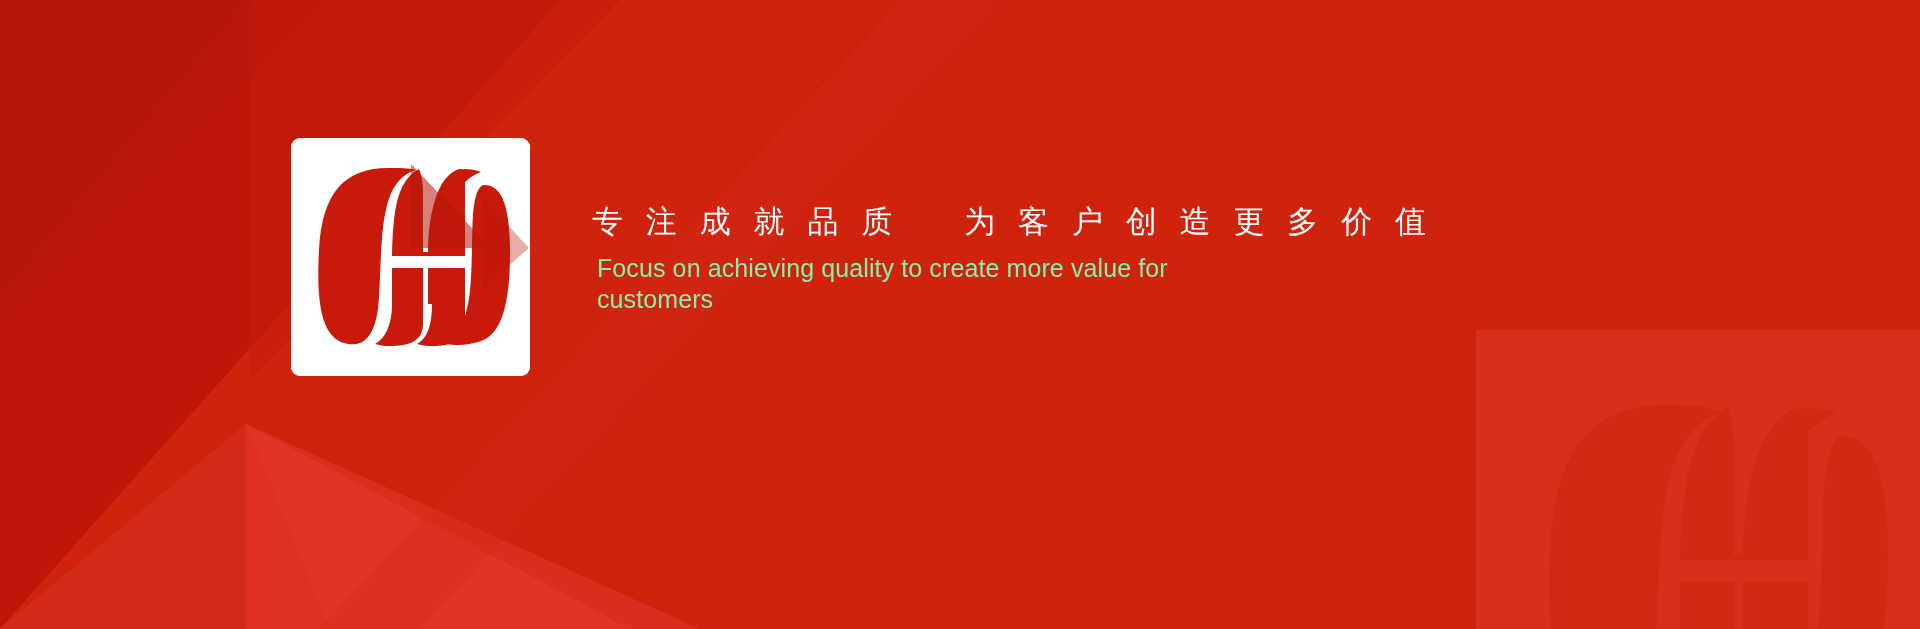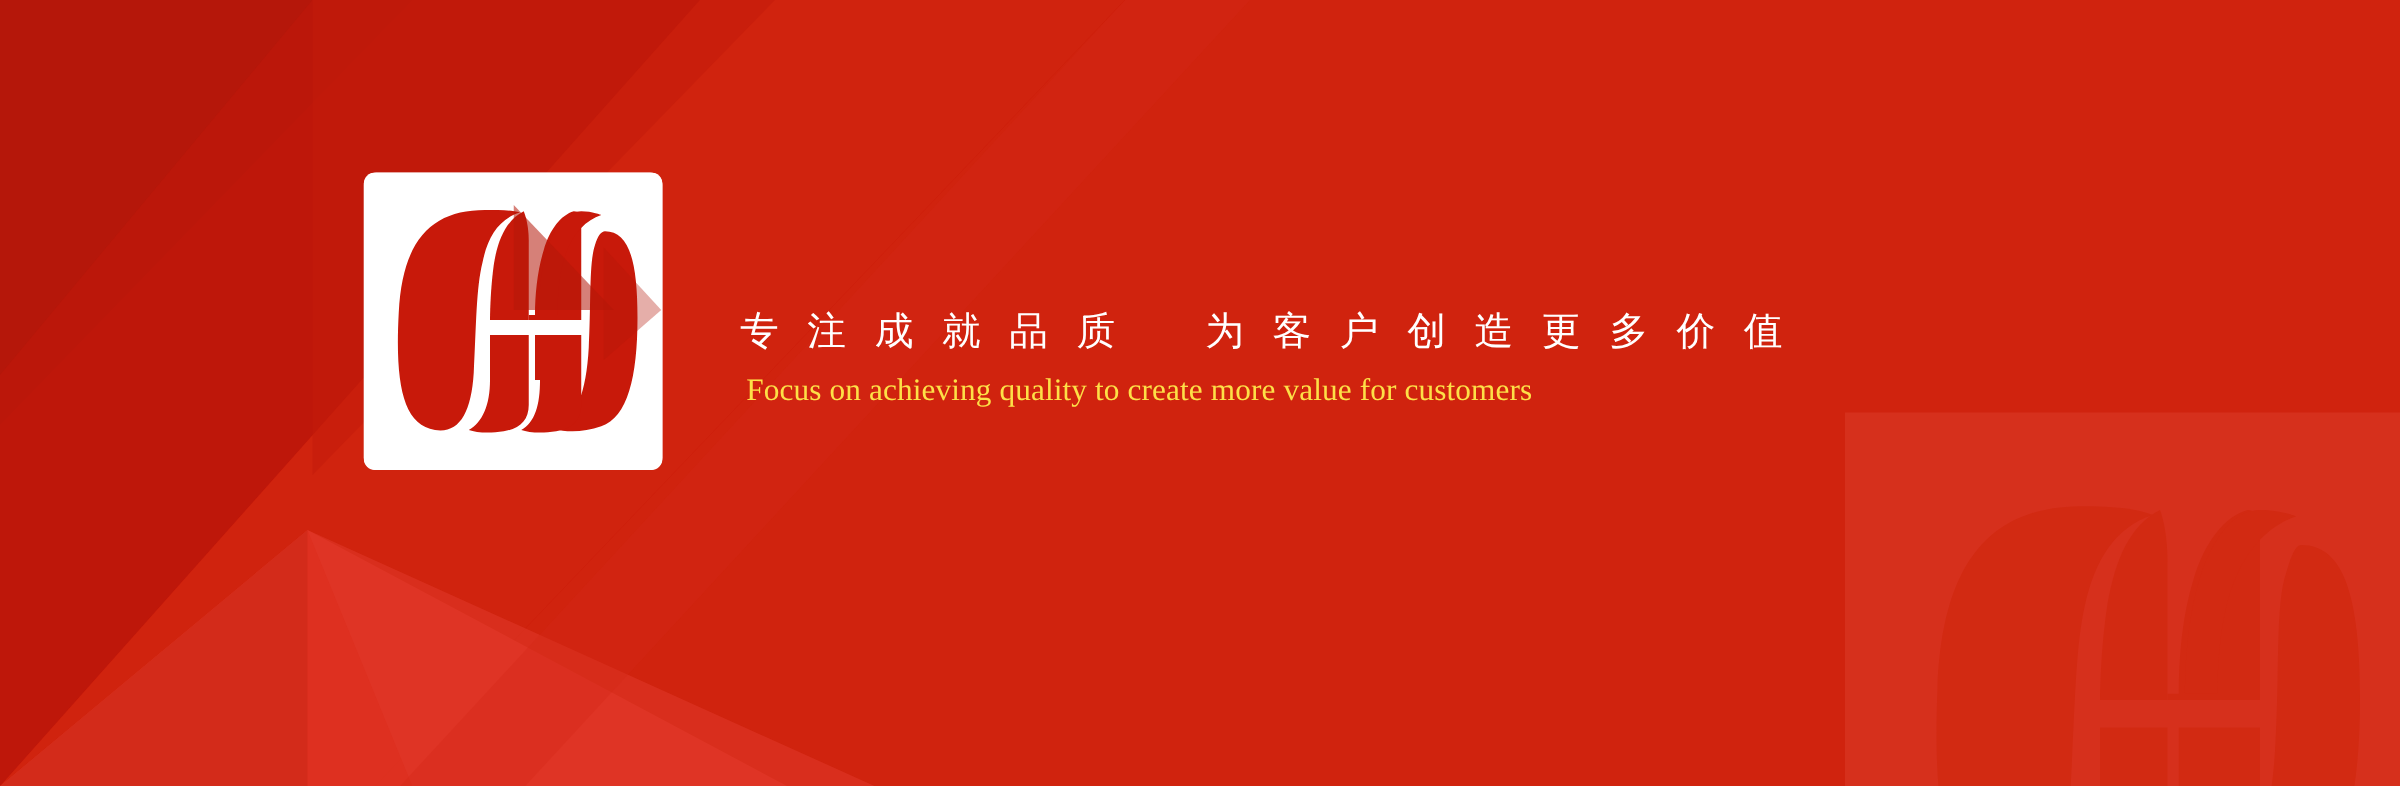--- a/index.html
+++ b/index.html
@@ -51,41 +51,40 @@
     pointer-events: none;
   }
   .watermark svg { display:block; position:absolute; left: 30px; top: 20px; width: 470px; height: 420px; }
 
   
   .text-block {
     position: absolute;
     left: 592px;
     top: 198px;
     width: 700px;
-    margin-top: 44px;
   }
   .headline {
     color: #ffffff;
     font-size: 31px;
     line-height: 46px;
     letter-spacing: 6.5px;
     font-weight: 400;
     white-space: pre;
     margin: 0;
     font-family: "DejaVu Sans", "Liberation Sans", sans-serif;
   }
   .subline {
-    color: #fde047;
+    color: #86efac;
     font-size: 25px;
     line-height: 31px;
     letter-spacing: 0.1px;
     font-weight: 400;
     margin: 9px 0 0 5px;
     max-width: 630px;
-    font-family: Liberation Serif, serif;
+    font-family: Liberation Sans, sans-serif;
   }
 </style>
 </head>
 <body>
 
 <div id="banner">
 
   <svg class="bg-layer" viewBox="0 0 1920 629" preserveAspectRatio="none">
     <rect x="0" y="0" width="1920" height="629" fill="#C9190A"></rect>
 

